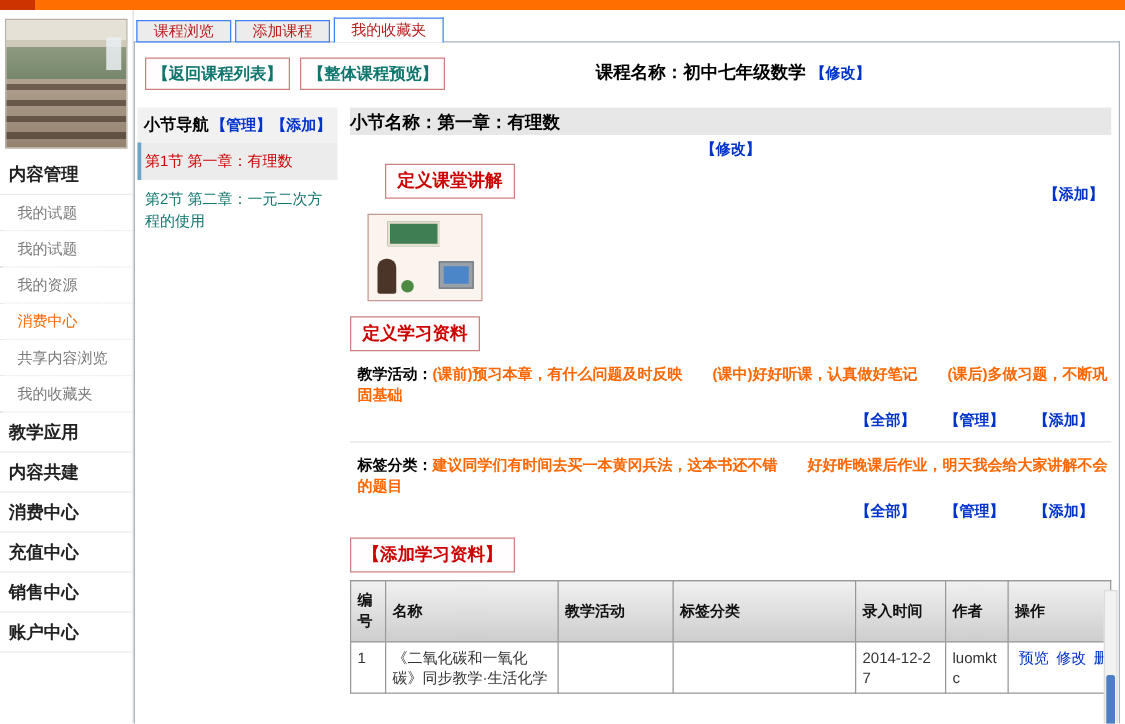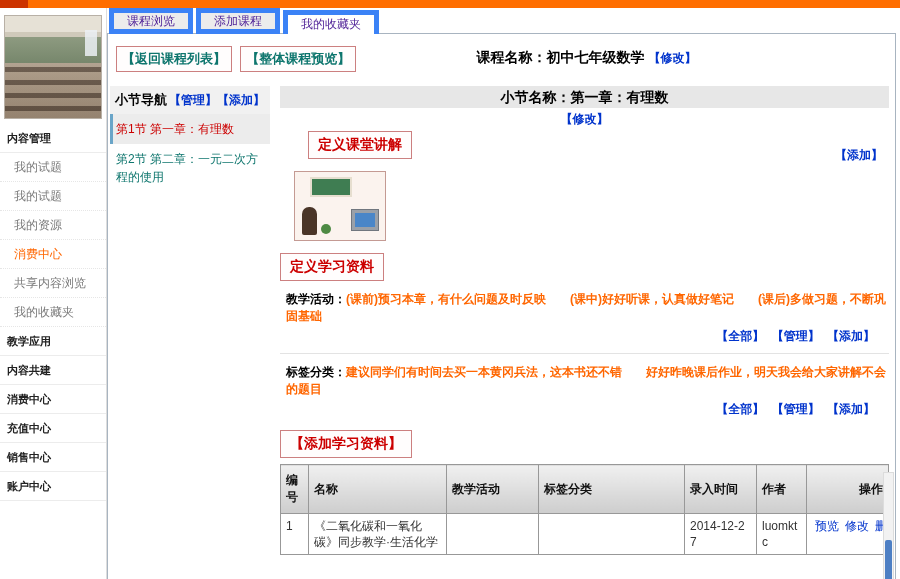--- a/index.html
+++ b/index.html
@@ -11,49 +11,49 @@
   .topbar { position:absolute; top:0; left:0; width:900px; height:8px; background:#ff6e00; }
   .topbar-logo { position:absolute; top:0; left:0; width:28px; height:8px; background:#cc3300; }
 
   
   .sidebar { position:absolute; left:0; top:8px; width:106px; height:571px; background:#fff; border-right:1px solid #ddd; }
   .photo { margin:7px 4px 5px 4px; height:102px; border:1px solid #b8b0a6; position:relative; overflow:hidden;
            background:linear-gradient(#e6e1d6 0%, #e6e1d6 16%, #cfc9ba 16%, #cfc9ba 21%, #8d9a80 21%, #77876c 46%, #b2a391 46%, #8d7c6a 100%); }
   .photo-desks { position:absolute; left:0; right:0; top:50%; bottom:0;
            background:repeating-linear-gradient(180deg, rgba(55,40,30,.55) 0 5px, rgba(170,150,128,.25) 5px 13px); }
   .photo-window { position:absolute; right:4px; top:14px; width:12px; height:26px; background:rgba(235,240,245,.85); }
-  .menu-header { font-size:11px; font-weight:bold; color:#222; padding:7px 6px 6px 7px; border-bottom:1px solid #ececec; cursor:pointer; }
+  .menu-header { font-size:14px; font-weight:bold; color:#222; padding:7px 6px 6px 7px; border-bottom:1px solid #ececec; cursor:pointer; }
   .menu-item { font-size:12px; color:#7a7a7a; padding:6px 6px 5px 14px; border-bottom:1px dotted #e6e6e6; cursor:pointer; }
   .menu-item.active { color:#ff6600; }
 
   
   .main { position:absolute; left:107px; top:14px; width:793px; height:565px; }
   .tabs { position:absolute; top:0; left:2px; height:20px; display:flex; align-items:flex-end; z-index:5; }
-  .tab { height:16px; line-height:16px; padding:0 13px; background:#ececec; border:5px solid #3b82f6; margin-right:3px; color:#4c1d95; cursor:pointer; white-space:nowrap;text-align:center; }
+  .tab { height:16px; line-height:16px; padding:0 13px; background:#ececec; border:1px solid #3b82f6; margin-right:3px; color:#b91c1c; cursor:pointer; white-space:nowrap;text-align:center; }
   .tab.active { height:19px; line-height:19px; background:#fff; border-bottom:none; }
 
   .content-box { position:absolute; left:0; top:19px; width:787px; height:545px; border:1px solid #a8b4c0; border-bottom:none; background:#fff; }
 
   .content-header { position:relative; height:52px; }
   .header-buttons { position:absolute; left:8px; top:12px; white-space:nowrap; }
   .red-btn { display:inline-block; border:1px solid #cc8080; color:#0f766e; font-weight:bold; font-size:13px;
              padding:3px 5px; margin-right:5px; background:#fffdfd; cursor:pointer; }
   .course-title { position:absolute; left:170px; right:0; top:15px; text-align:center; font-size:14px; font-weight:bold; color:#000; }
   .blue-link { color:#0033cc; font-weight:bold; font-size:12px; text-decoration:none; cursor:pointer; }
   a.plain { font-weight:normal; }
 
   .columns { display:flex; align-items:flex-start; }
   .nav-col { width:160px; flex:none; margin-left:2px; }
   .nav-header { background:#f1f1f1; padding:5px 3px 5px 5px; white-space:nowrap; }
   .nav-title { font-weight:bold; font-size:13px; color:#000; margin-right:2px; }
   .nav-item { padding:6px 6px; line-height:1.5; color:#0f766e; cursor:pointer; }
   .nav-item.active { color:#cc0000; background:#ececec; border-left:3px solid #6aa5c8; padding-left:3px; }
 
   .body-col { flex:1; margin:0 8px 0 10px; }
-  .section-bar { background:#e7e7e7; height:22px; line-height:22px; text-align:center; font-size:14px; font-weight:bold; color:#000; }
+  .section-bar { background:#e7e7e7; height:22px; line-height:22px; text-align:left; font-size:14px; font-weight:bold; color:#000; }
   .section-modify { text-align:center; margin:3px 0 0 0; height:15px; }
 
   .lecture-row { position:relative; margin-top:5px; height:30px;padding-left:28px; }
   .box-title { display:inline-block; border:1px solid #cc8080; color:#cc0000; font-weight:bold; font-size:14px;
                padding:4px 9px; background:#fffdfd; }
   .add-right { position:absolute; right:6px; top:16px; }
 
   .thumb-card { margin:10px 0 0 12px; width:110px; }
   .thumb { width:90px; height:68px; border:1px solid #c49a93; position:relative; background:#fbf3ee; margin-left:2px; cursor:pointer; }
   .thumb-board { position:absolute; left:15px; top:5px; width:38px; height:16px; background:#3f7d52; border:2px solid #e6decf; }
@@ -62,29 +62,29 @@
   .thumb-tv { position:absolute; right:6px; bottom:9px; width:26px; height:20px; background:#9aa0a8; border:1px solid #70767e; }
   .thumb-screen { position:absolute; left:3px; top:3px; right:3px; bottom:3px; background:#4a86c8; }
   .thumb-caption { margin-top:3px; line-height:1.3; font-size:12px; color:#333; width:110px; }
 
   .materials-row { margin-top:12px; height:28px; }
 
   .info-block { margin:10px 2px 0 6px; }
   .info-label { font-weight:bold; color:#000; }
   .orange-text { color:#ff6600; font-weight:bold; }
   .links-row { text-align:right; margin:3px 12px 0 0; }
-  .links-row .blue-link { margin-left:4px; }
+  .links-row .blue-link { margin-left:20px; }
   .divider { border-top:1px solid #e3e3e3; margin:8px 0 0 0; }
 
   .add-material-row { margin:12px 0 6px 0; }
 
   table.data-table { border-collapse:collapse; width:608px; margin-top:6px; table-layout:fixed; }
   .data-table th { background:linear-gradient(#f0f0f0,#cdcdcd); border:1px solid #989898; font-size:12px;
                    font-weight:bold; color:#111; padding:7px 5px; text-align:left; }
-  .data-table th.c { text-align:right; }
+  .data-table th.c { text-align:left; }
   .data-table td { border:1px solid #989898; padding:4px 5px; vertical-align:top; font-size:12px; line-height:1.35;
                    overflow:hidden; word-break:break-all; }
   .ops-cell { text-align:center; white-space:nowrap; }
   .ops-cell .blue-link { font-weight:normal; margin:0 3px; }
 
   
   .vscroll { position:absolute; right:1px; top:438px; width:9px; height:126px; background:#f2f2f2; border:1px solid #dcdcdc; cursor:pointer; }
   .vthumb { position:absolute; left:1px; right:1px; bottom:1px; height:58px; background:#4d7fc4; border-radius:2px; cursor:grab; }
 </style>
 </head>

